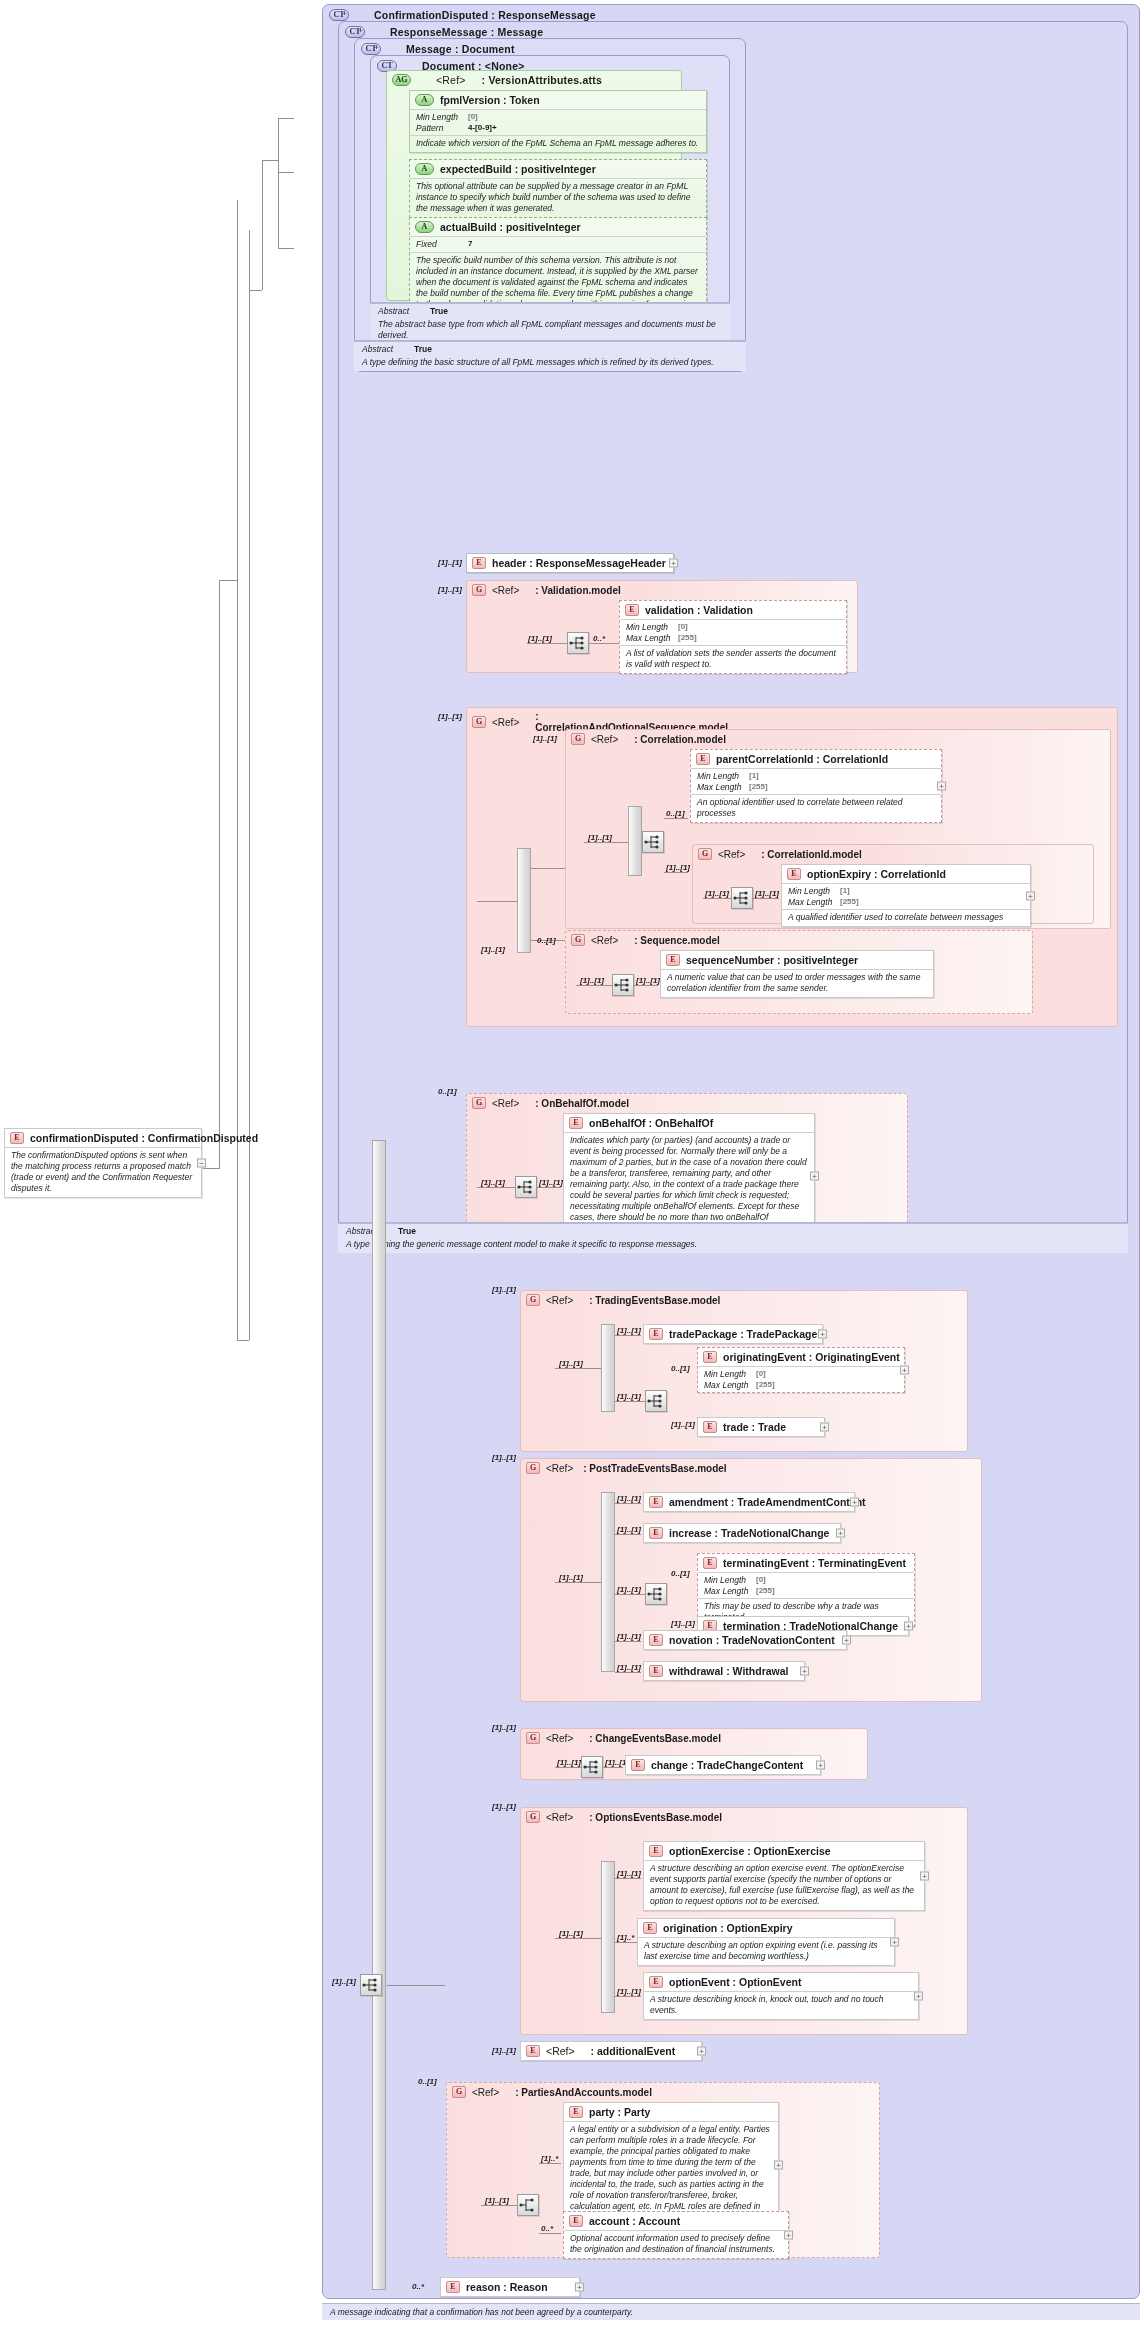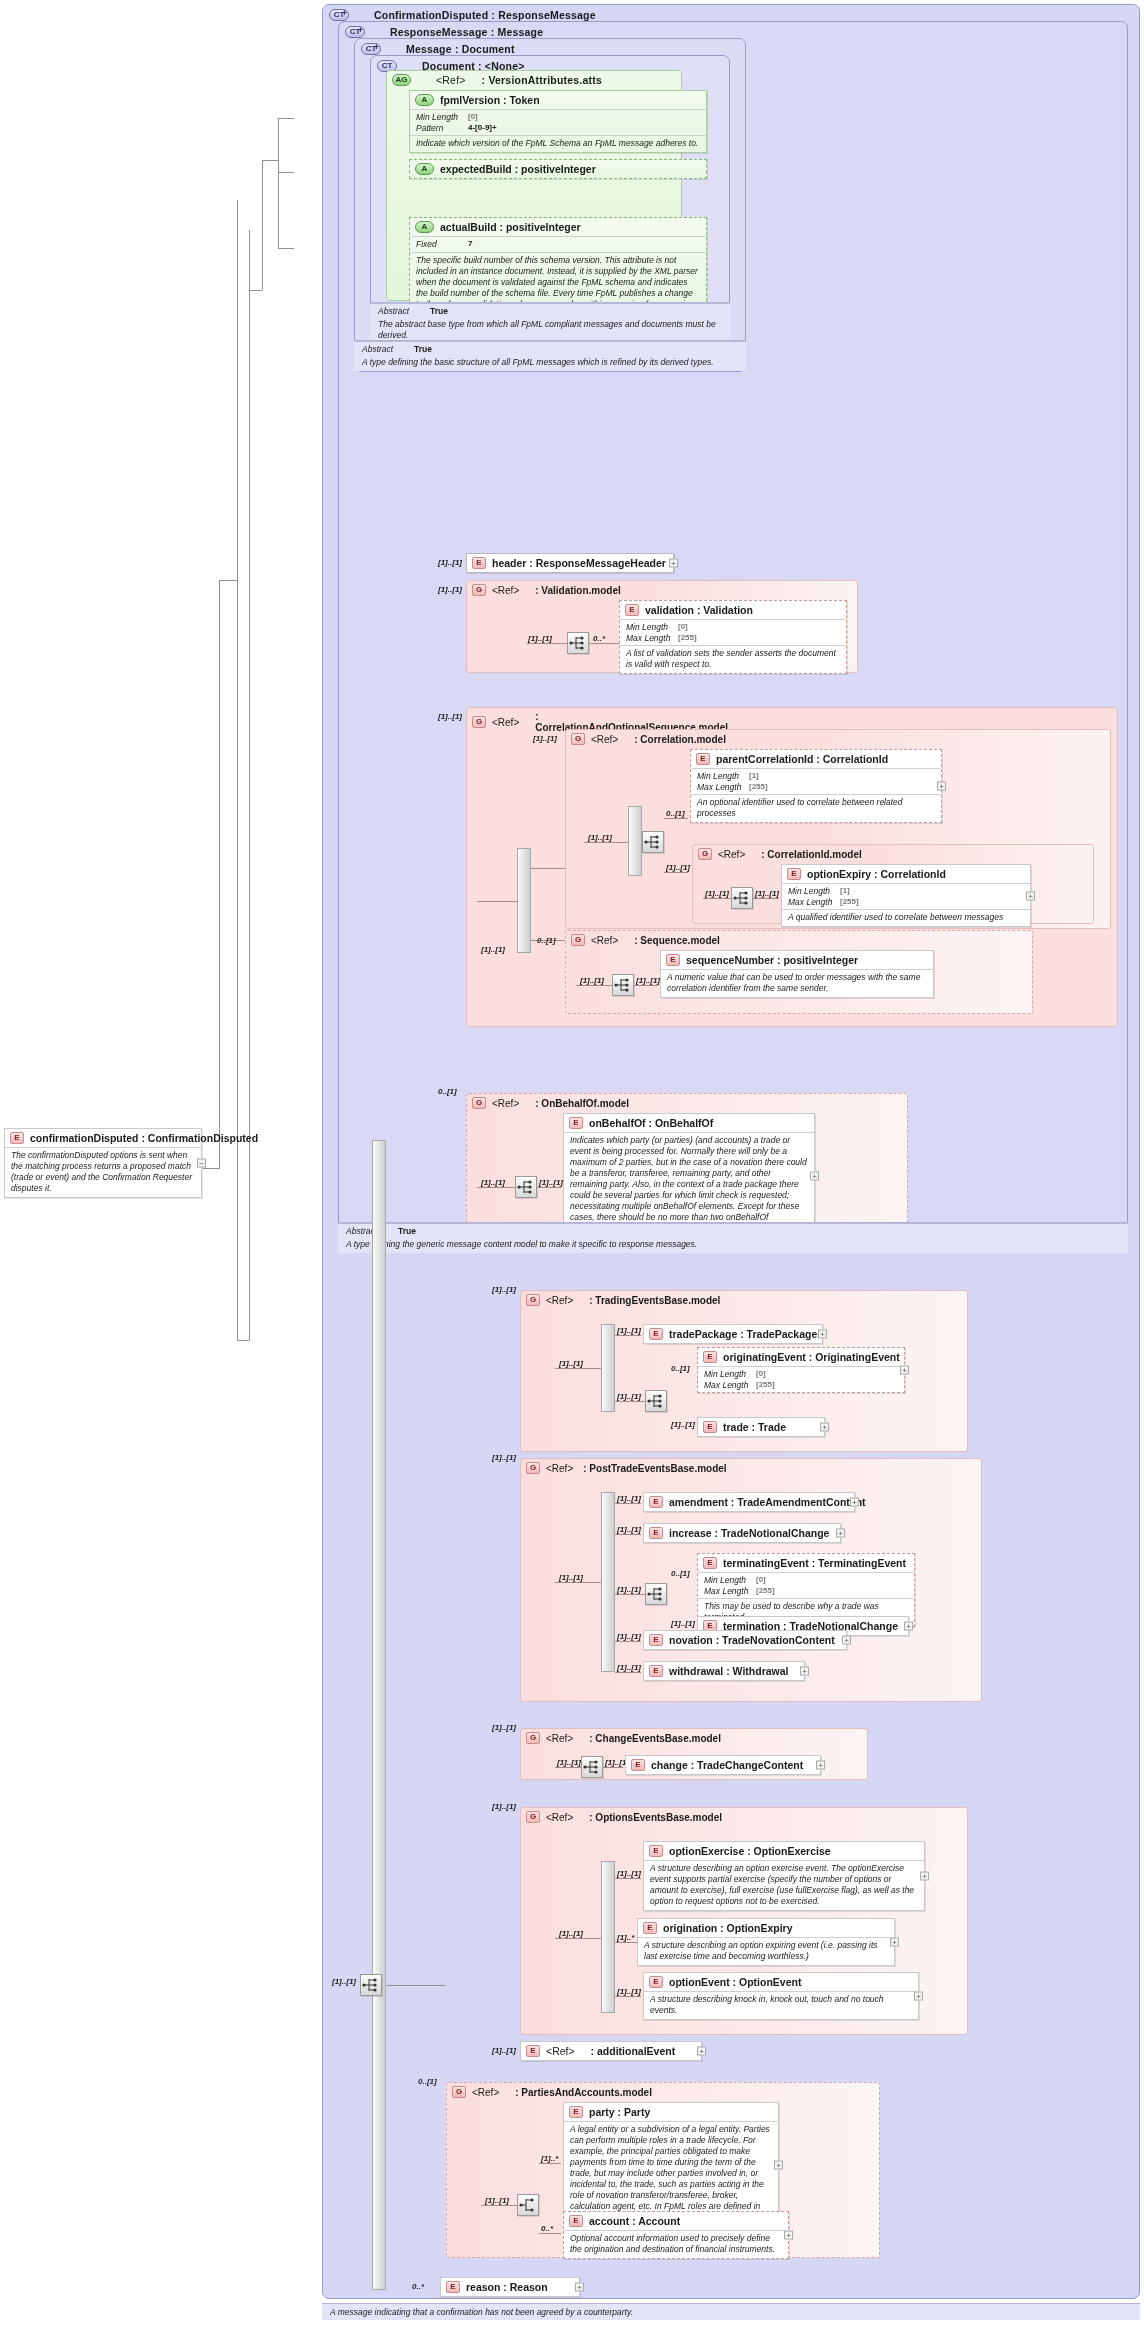--- a/index.html
+++ b/index.html
@@ -35,20 +35,21 @@
   }
   .node-head .title{ letter-spacing:.2px;margin-left:19px; }
 
   
   .badge{
     display:inline-flex; align-items:center; justify-content:center;
     font-size:8px; font-weight:bold;
     border:1px solid #6f6fa5;
     line-height:1;
     flex:0 0 auto;
+    font-family:Liberation Serif, serif;
   }
   .badge-ct{
     width:20px; height:12px; border-radius:6px;
     background:linear-gradient(#e8e8fb,#bcbce8);
     color:#2c2c66;
     position:relative;
   }
   .badge-ct.plus:after{
     content:"+";
     position:absolute; right:1px; top:-1px; font-size:9px; font-weight:bold;
@@ -264,20 +265,21 @@
         </div>
     </div>
     <div class="desc">Indicate which version of the FpML Schema an FpML message adheres to.</div>
   </div>
 
   <div class="leaf green opt" style="position:absolute;left:22px;top:88px;width:298px;">
     <div class="leaf-head">
       <span class="badge badge-a">A</span>
       <span>expectedBuild : positiveInteger</span>
     </div>
+    <div class="desc">This optional attribute can be supplied by a message creator in an FpML instance to specify which build number of the schema was used to define the message when it was generated.</div>
   </div>
 
   <div class="leaf green opt" style="position:absolute;left:22px;top:146px;width:298px;">
     <div class="leaf-head">
       <span class="badge badge-a">A</span>
       <span>actualBuild : positiveInteger</span>
     </div>
     <div class="facets">
       <div class="frow">
           <span class="fname">Fixed</span>

